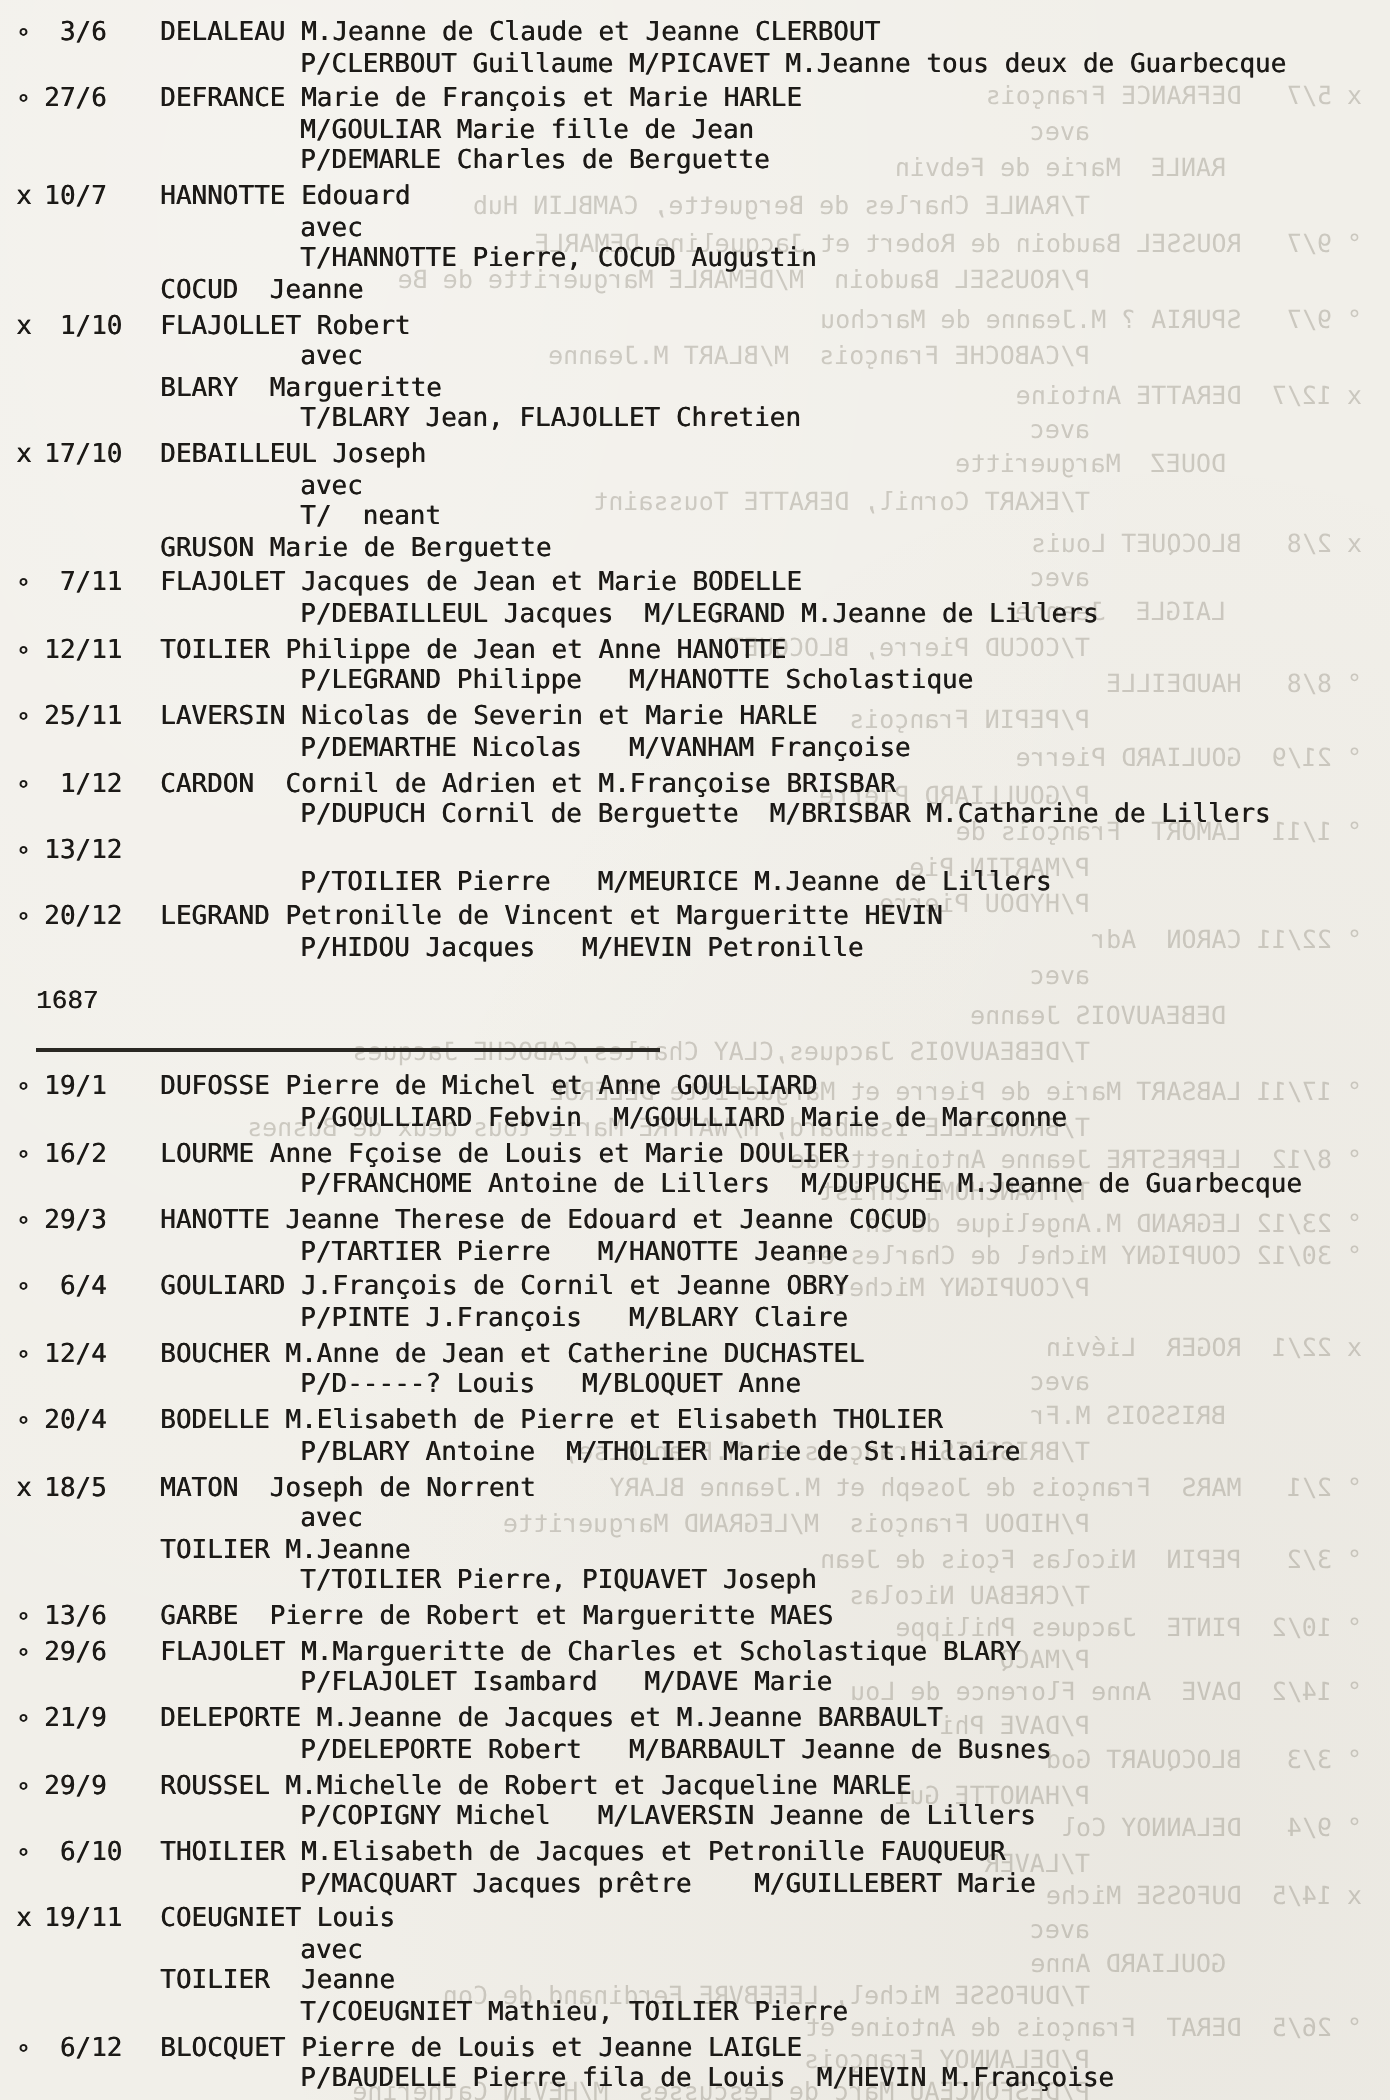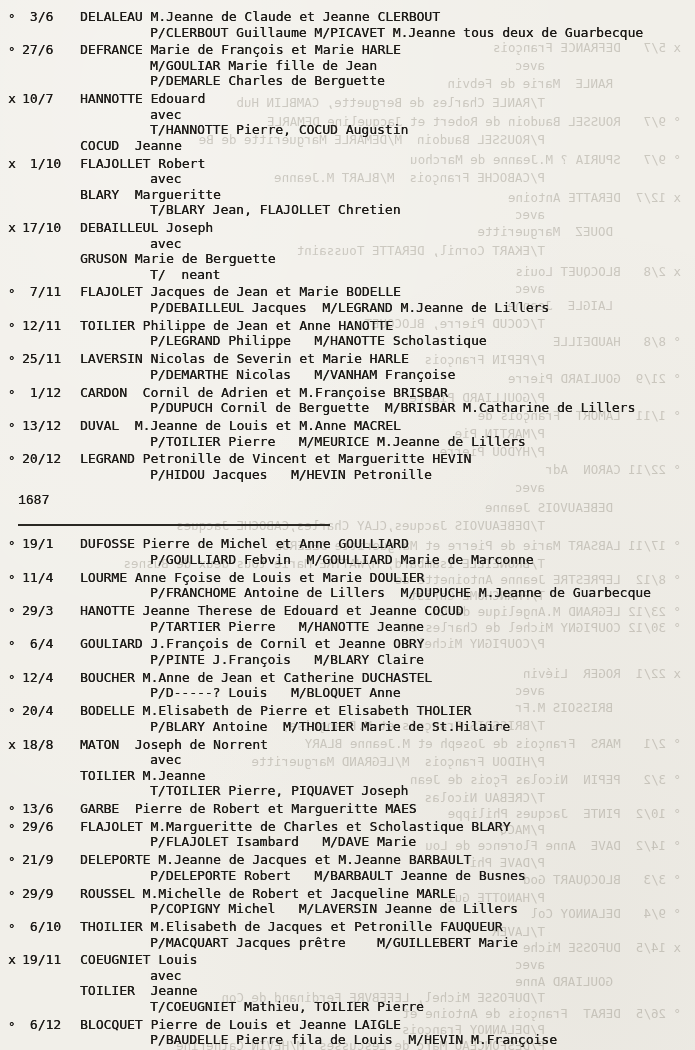--- a/index.html
+++ b/index.html
@@ -142,68 +142,68 @@
         </div>
         <div class="record">
           <div class="line"><span class="marker">x</span><span class="date"> 1/10</span><span class="text main">FLAJOLLET Robert</span></div>
           <div class="line"><span class="marker"></span><span class="date"></span><span class="text avec">avec</span></div>
           <div class="line"><span class="marker"></span><span class="date"></span><span class="text spouse">BLARY  Margueritte</span></div>
           <div class="line"><span class="marker"></span><span class="date"></span><span class="text sub">T/BLARY Jean, FLAJOLLET Chretien</span></div>
         </div>
         <div class="record">
           <div class="line"><span class="marker">x</span><span class="date">17/10</span><span class="text main">DEBAILLEUL Joseph</span></div>
           <div class="line"><span class="marker"></span><span class="date"></span><span class="text avec">avec</span></div>
+          <div class="line"><span class="marker"></span><span class="date"></span><span class="text sub">T/  neant</span></div>
           <div class="line"><span class="marker"></span><span class="date"></span><span class="text spouse">GRUSON Marie de Berguette</span></div>
-          <div class="line"><span class="marker"></span><span class="date"></span><span class="text sub">T/  neant</span></div>
         </div>
         <div class="record">
           <div class="line"><span class="marker m-b">°</span><span class="date"> 7/11</span><span class="text main">FLAJOLET Jacques de Jean et Marie BODELLE</span></div>
           <div class="line"><span class="marker"></span><span class="date"></span><span class="text sub">P/DEBAILLEUL Jacques  M/LEGRAND M.Jeanne de Lillers</span></div>
         </div>
         <div class="record">
           <div class="line"><span class="marker m-b">°</span><span class="date">12/11</span><span class="text main">TOILIER Philippe de Jean et Anne HANOTTE</span></div>
           <div class="line"><span class="marker"></span><span class="date"></span><span class="text sub">P/LEGRAND Philippe   M/HANOTTE Scholastique</span></div>
         </div>
         <div class="record">
           <div class="line"><span class="marker m-b">°</span><span class="date">25/11</span><span class="text main">LAVERSIN Nicolas de Severin et Marie HARLE</span></div>
           <div class="line"><span class="marker"></span><span class="date"></span><span class="text sub">P/DEMARTHE Nicolas   M/VANHAM Françoise</span></div>
         </div>
         <div class="record">
           <div class="line"><span class="marker m-b">°</span><span class="date"> 1/12</span><span class="text main">CARDON  Cornil de Adrien et M.Françoise BRISBAR</span></div>
           <div class="line"><span class="marker"></span><span class="date"></span><span class="text sub">P/DUPUCH Cornil de Berguette  M/BRISBAR M.Catharine de Lillers</span></div>
         </div>
         <div class="record">
-          <div class="line"><span class="marker m-b">°</span><span class="date">13/12</span><span class="text main">DUVAL  M.Jeanne de Louis et M.Anne MACREL</span></div>
+          <div class="line"><span class="marker m-b">°</span><span class="date">13/12</span></div>
           <div class="line"><span class="marker"></span><span class="date"></span><span class="text sub">P/TOILIER Pierre   M/MEURICE M.Jeanne de Lillers</span></div>
         </div>
         <div class="record">
           <div class="line"><span class="marker m-b">°</span><span class="date">20/12</span><span class="text main">LEGRAND Petronille de Vincent et Margueritte HEVIN</span></div>
           <div class="line"><span class="marker"></span><span class="date"></span><span class="text sub">P/HIDOU Jacques   M/HEVIN Petronille</span></div>
         </div>
       </section>
       <section><div class="year-heading">1687</div><div class="record">
           <div class="line"><span class="marker m-b">°</span><span class="date">19/1</span><span class="text main">DUFOSSE Pierre de Michel et Anne GOULLIARD</span></div>
           <div class="line"><span class="marker"></span><span class="date"></span><span class="text sub">P/GOULLIARD Febvin  M/GOULLIARD Marie de Marconne</span></div>
         </div><div class="record">
-          <div class="line"><span class="marker m-b">°</span><span class="date">11/4</span><span class="text main">LOURME Anne Fçoise de Louis et Marie DOULIER</span></div>
+          <div class="line"><span class="marker m-b">°</span><span class="date">16/2</span><span class="text main">LOURME Anne Fçoise de Louis et Marie DOULIER</span></div>
           <div class="line"><span class="marker"></span><span class="date"></span><span class="text sub">P/FRANCHOME Antoine de Lillers  M/DUPUCHE M.Jeanne de Guarbecque</span></div>
         </div><div class="record">
           <div class="line"><span class="marker m-b">°</span><span class="date">29/3</span><span class="text main">HANOTTE Jeanne Therese de Edouard et Jeanne COCUD</span></div>
           <div class="line"><span class="marker"></span><span class="date"></span><span class="text sub">P/TARTIER Pierre   M/HANOTTE Jeanne</span></div>
         </div><div class="record">
           <div class="line"><span class="marker m-b">°</span><span class="date"> 6/4</span><span class="text main">GOULIARD J.François de Cornil et Jeanne OBRY</span></div>
           <div class="line"><span class="marker"></span><span class="date"></span><span class="text sub">P/PINTE J.François   M/BLARY Claire</span></div>
         </div><div class="record">
           <div class="line"><span class="marker m-b">°</span><span class="date">12/4</span><span class="text main">BOUCHER M.Anne de Jean et Catherine DUCHASTEL</span></div>
           <div class="line"><span class="marker"></span><span class="date"></span><span class="text sub">P/D-----? Louis   M/BLOQUET Anne</span></div>
         </div><div class="record">
           <div class="line"><span class="marker m-b">°</span><span class="date">20/4</span><span class="text main">BODELLE M.Elisabeth de Pierre et Elisabeth THOLIER</span></div>
           <div class="line"><span class="marker"></span><span class="date"></span><span class="text sub">P/BLARY Antoine  M/THOLIER Marie de St.Hilaire</span></div>
         </div><div class="record">
-          <div class="line"><span class="marker">x</span><span class="date">18/8</span><span class="text main">MATON  Joseph de Norrent</span></div>
+          <div class="line"><span class="marker">x</span><span class="date">18/5</span><span class="text main">MATON  Joseph de Norrent</span></div>
           <div class="line"><span class="marker"></span><span class="date"></span><span class="text avec">avec</span></div>
           <div class="line"><span class="marker"></span><span class="date"></span><span class="text spouse">TOILIER M.Jeanne</span></div>
           <div class="line"><span class="marker"></span><span class="date"></span><span class="text sub">T/TOILIER Pierre, PIQUAVET Joseph</span></div>
         </div><div class="record">
           <div class="line"><span class="marker m-b">°</span><span class="date">13/6</span><span class="text main">GARBE  Pierre de Robert et Margueritte MAES</span></div>
         </div><div class="record">
           <div class="line"><span class="marker m-b">°</span><span class="date">29/6</span><span class="text main">FLAJOLET M.Margueritte de Charles et Scholastique BLARY</span></div>
           <div class="line"><span class="marker"></span><span class="date"></span><span class="text sub">P/FLAJOLET Isambard   M/DAVE Marie</span></div>
         </div><div class="record">
           <div class="line"><span class="marker m-b">°</span><span class="date">21/9</span><span class="text main">DELEPORTE M.Jeanne de Jacques et M.Jeanne BARBAULT</span></div>

